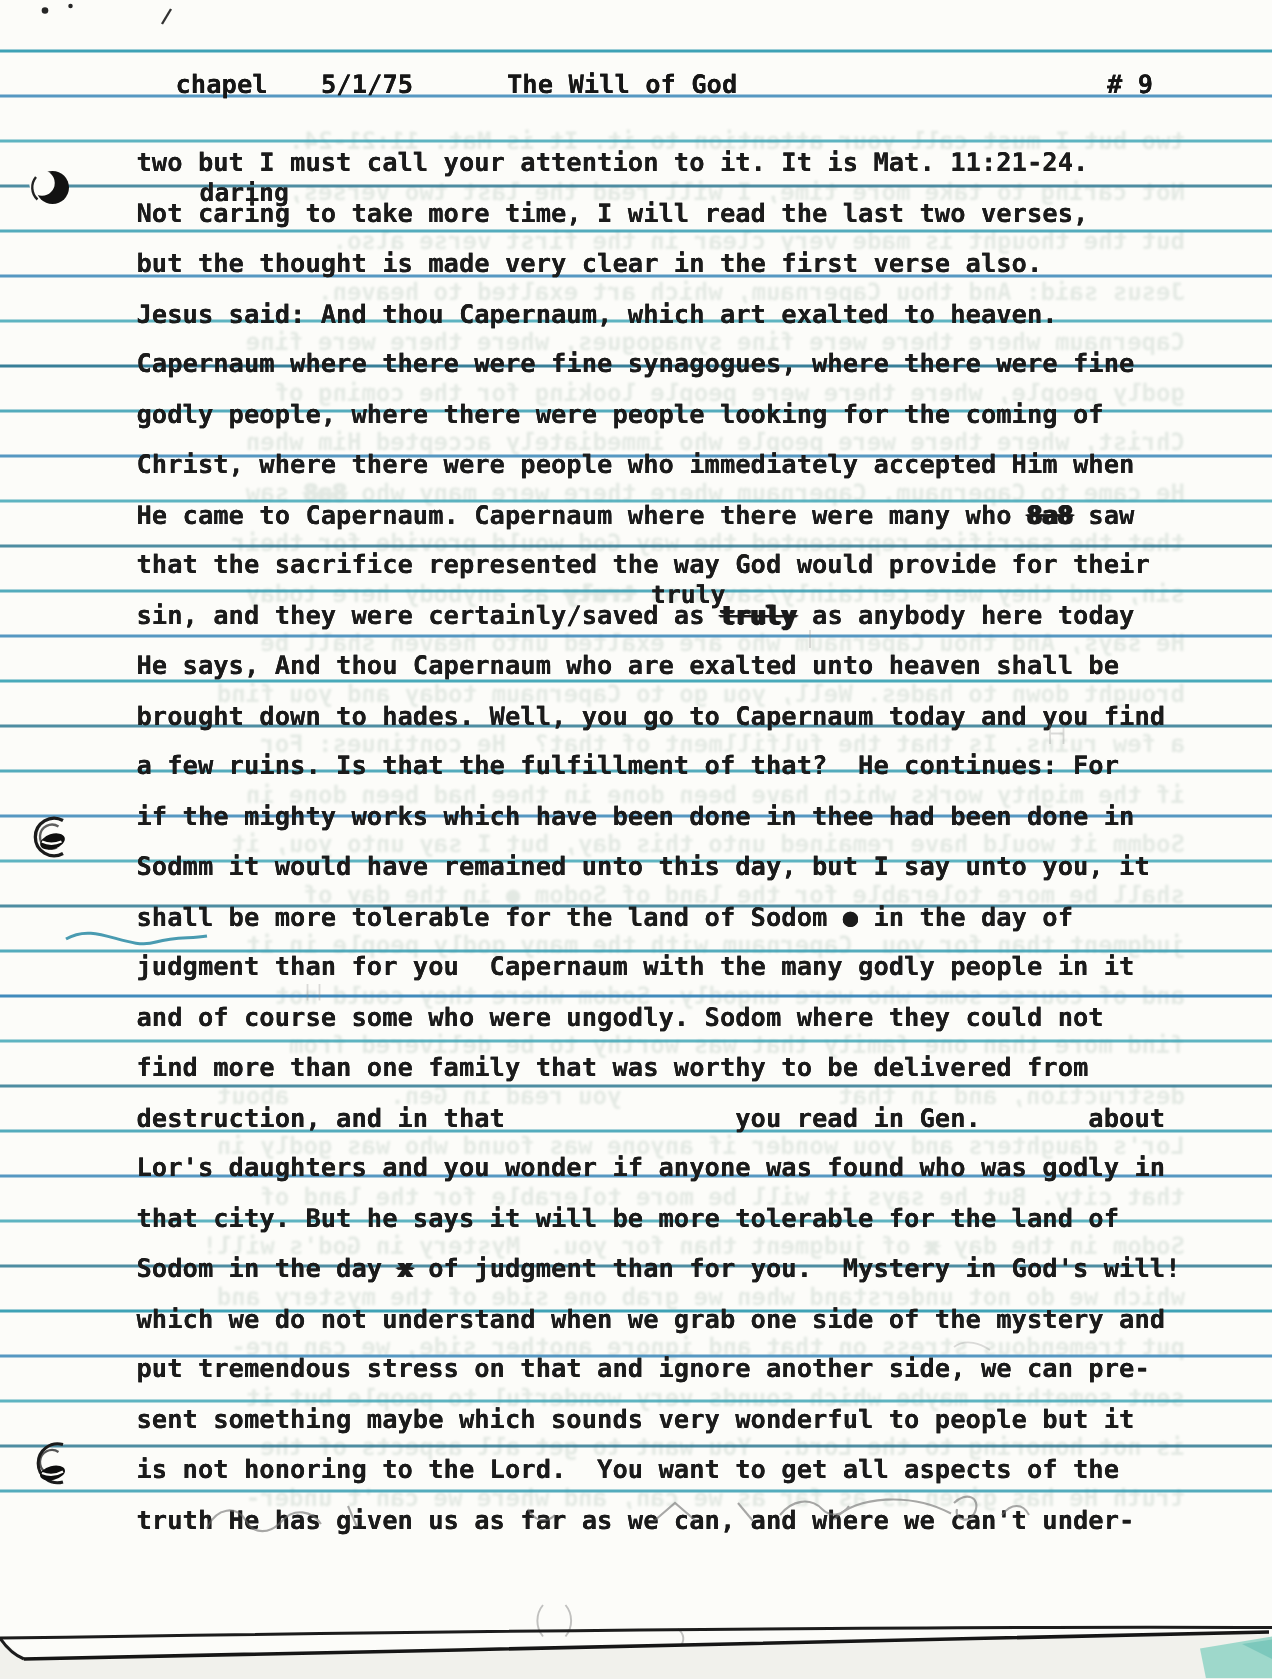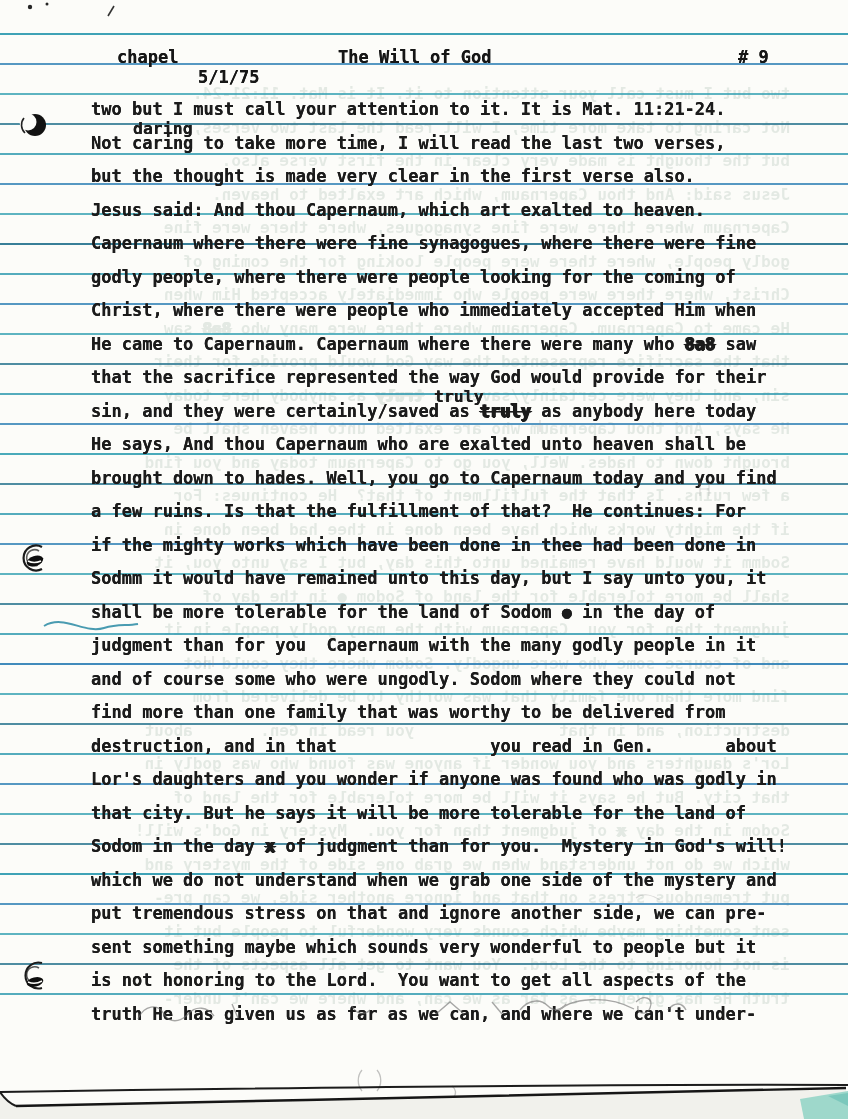--- a/index.html
+++ b/index.html
@@ -26,21 +26,21 @@
     text-shadow:0 0 .4px #1b1b1b;
   }
   .tline{white-space:pre;}
   .blot{
     font-weight:900;text-decoration:line-through;
     text-shadow:.9px 0 currentColor,-.9px 0 currentColor,0 .6px currentColor;
   }
   .header-row{position:absolute;top:47px;left:0;width:100%;z-index:4;
     font-size:17px;font-weight:bold;color:#161616;text-shadow:0 0 .4px #161616;}
   .header-row span{position:absolute;white-space:pre;}
-  .hd-course{left:91px;margin-left:26px;} .hd-date{left:198px;margin-top:20px;} .hd-title{left:338px;} .hd-num{left:738px;}
+  .hd-course{left:91px;margin-left:26px;} .hd-date{left:214px;} .hd-title{left:338px;} .hd-num{left:738px;}
   .insert{
     position:absolute;z-index:4;font-size:16.5px;font-weight:bold;color:#1b1b1b;
     text-shadow:0 0 .4px #1b1b1b;white-space:pre;
   }
   #ins-daring{left:133px;top:119px;text-align:right;}
   #ins-truly{left:434px;top:387px;}
   .overlay-svg{position:absolute;left:0;top:0;z-index:5;pointer-events:none;}
   .hole{position:absolute;z-index:3;}
   #hole-top{left:16px;top:110px;}
   #hole-mid{left:14px;top:540px;}

